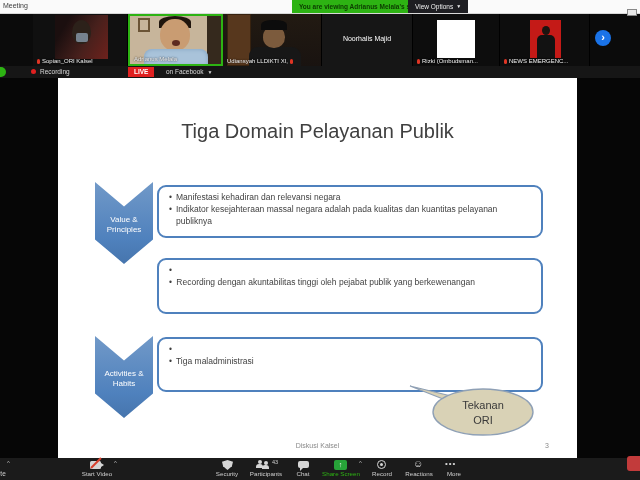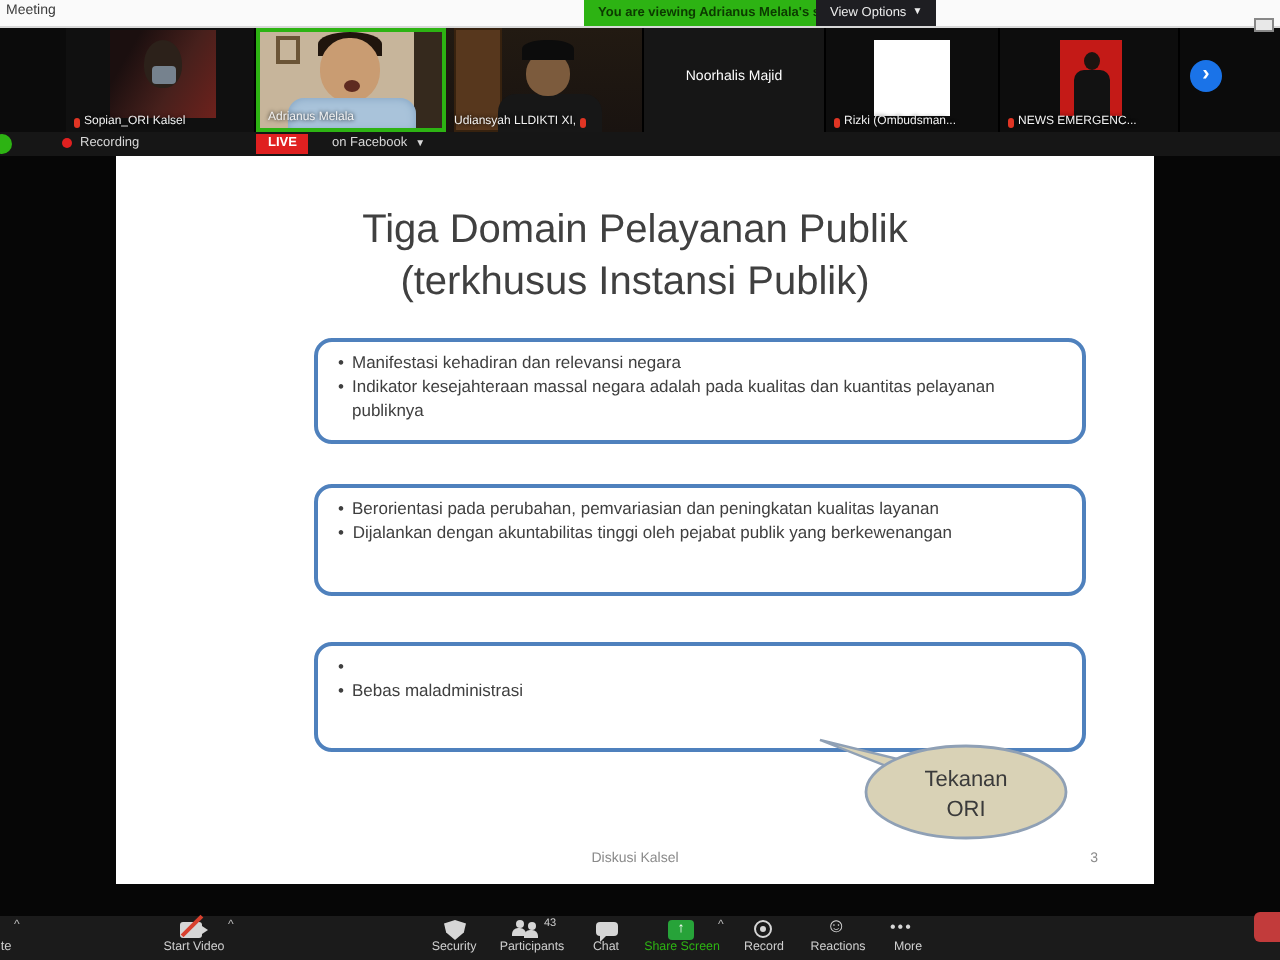--- a/index.html
+++ b/index.html
@@ -49,21 +49,21 @@
   
   .statusbar { position:absolute; left:0; top:66px; width:640px; height:12px; background:#161616; z-index:6; }
   .enc-badge { position:absolute; left:-4px; top:1px; width:10px; height:10px; border-radius:50%; background:#2db313; }
   .rec-dot { position:absolute; left:31px; top:3px; width:5px; height:5px; border-radius:50%; background:#e02020; }
   .rec-label { position:absolute; left:40px; top:2px; font-size:6.5px; color:#d8d8d8; }
   .live-badge { position:absolute; left:128px; top:1px; height:10px; line-height:10px; padding:0 6px; background:#e02020; color:#fff; font-size:6.5px; font-weight:bold; }
   .live-loc { position:absolute; left:166px; top:2px; font-size:6.5px; color:#d8d8d8; }
   .live-loc .caret { margin-left:4px; font-size:5px; }
 
   
-  .main { position:absolute; left:0; top:62px; width:640px; height:380px; background:#060606; }
+  .main { position:absolute; left:0; top:78px; width:640px; height:380px; background:#060606; }
   .slide { position:absolute; left:58px; top:0; width:519px; height:380px; background:#ffffff; color:#404040; }
   .slide-title { position:absolute; left:0; right:0; text-align:center; font-size:20px; color:#404040; }
   .st1 { top:42px; } .st2 { top:68px; }
   .chevron { position:absolute; left:37px; width:58px; height:82px; background:linear-gradient(180deg,#7199c8 0%,#4f81bd 70%,#4675ad 100%);
              clip-path:polygon(0 0,50% 30%,100% 0,100% 70%,50% 100%,0 70%); color:#fff; font-size:8px; text-align:center; }
   .chevron .chev-text { position:absolute; left:0; right:0; top:50%; transform:translateY(-38%); line-height:1.3; }
   .c1 { top:104px; } .c2 { top:181px; } .c3 { top:258px; }
   .bullet-box { position:absolute; left:99px; width:386px; background:#fff; border:2px solid #4f81bd; border-radius:9px; padding:5px 8px 0 10px; }
   .b1 { top:107px; height:53px; } .b2 { top:180px; height:56px; } .b3 { top:259px; height:55px; }
   .bullet { display:flex; font-size:8.5px; line-height:1.4; color:#3f3f3f; }
@@ -186,48 +186,58 @@
     <div class="live-badge">LIVE</div>
     <div class="live-loc">
       <span>on Facebook</span><span class="caret">▼</span>
     </div>
   </div>
 
   <div class="main">
     <div class="slide">
 
       <div class="slide-title st1">Tiga Domain Pelayanan Publik</div>
-      <div class="slide-title st2">(terkhusus Instansi Publik)</div>
-
+
+      <div class="chevron c1">
+        <div class="chev-text">
+          <div>Value  &amp;</div>
+          <div>Principles</div>
+        </div>
+      </div>
       <div class="bullet-box b1">
         <div class="bullet">
             <span class="dot">•</span>
             <span>Manifestasi kehadiran dan relevansi negara</span>
           </div>
         <div class="bullet">
             <span class="dot">•</span>
             <span>Indikator kesejahteraan massal negara adalah pada kualitas dan kuantitas pelayanan publiknya</span>
           </div>
       </div>
 
       <div class="bullet-box b2">
         <div class="bullet">
             <span class="dot">•</span>
-            <span>Berorientasi pada perubahan, pemvariasian dan peningkatan kualitas layanan</span>
-          </div>
-        <div class="bullet nohang"><span class="dot">• </span><span>Dijalankan dengan akuntabilitas tinggi oleh pejabat publik yang berkewenangan</span></div>
-      </div>
-
+          </div>
+        <div class="bullet nohang"><span class="dot">• </span><span>Recording dengan akuntabilitas tinggi oleh pejabat publik yang berkewenangan</span></div>
+      </div>
+
+      <div class="chevron c3">
+        <div class="chev-text">
+          <div>Activities &amp;</div>
+          <div>Habits</div>
+        </div>
+      </div>
       <div class="bullet-box b3">
         <div class="bullet">
             <span class="dot">•</span>
           </div>
         <div class="bullet">
             <span class="dot">•</span>
-            <span>Bebas maladministrasi</span>
+            <span>Tiga maladministrasi</span>
           </div>
       </div>
 
       <svg class="callout-svg" width="140" height="58" viewBox="0 0 140 58">
         <polygon points="7,6 48,16 63,28" fill="#d9d2b6" stroke="#8fa0b5" stroke-width="1.2"></polygon>
         <ellipse cx="80" cy="32" rx="50" ry="23" fill="#d9d2b6" stroke="#8fa0b5" stroke-width="1.4"></ellipse>
         <text x="80" y="29" text-anchor="middle" font-size="11" fill="#3a3a3a">Tekanan</text>
         <text x="80" y="44" text-anchor="middle" font-size="11" fill="#3a3a3a">ORI</text>
       </svg>
 

